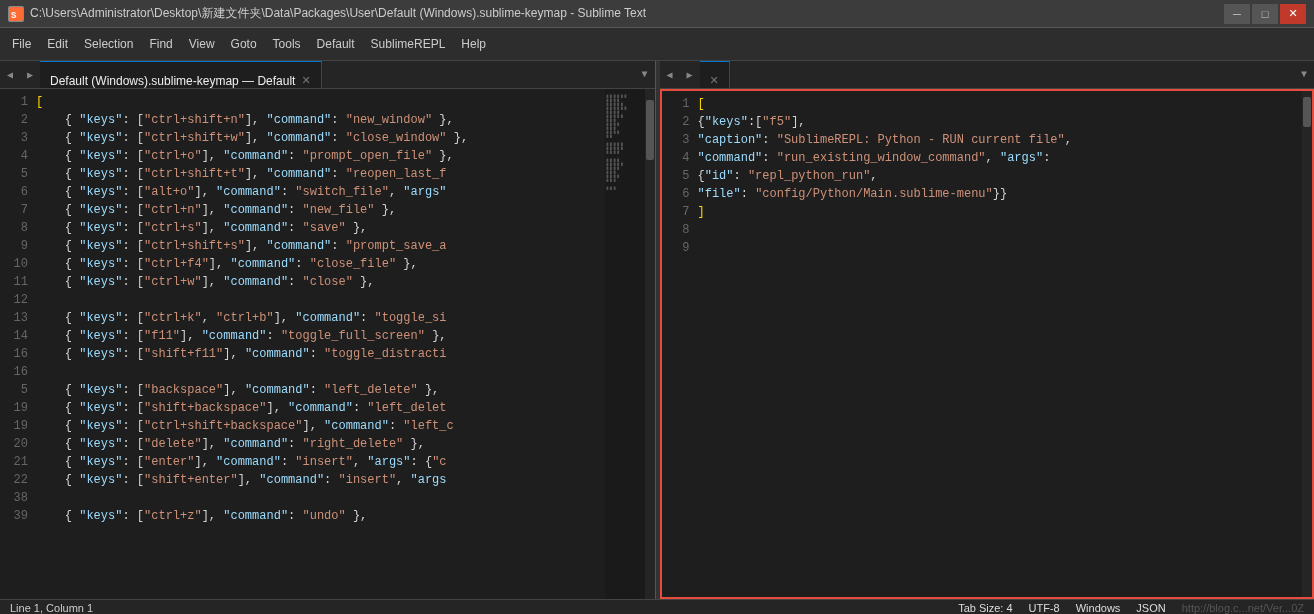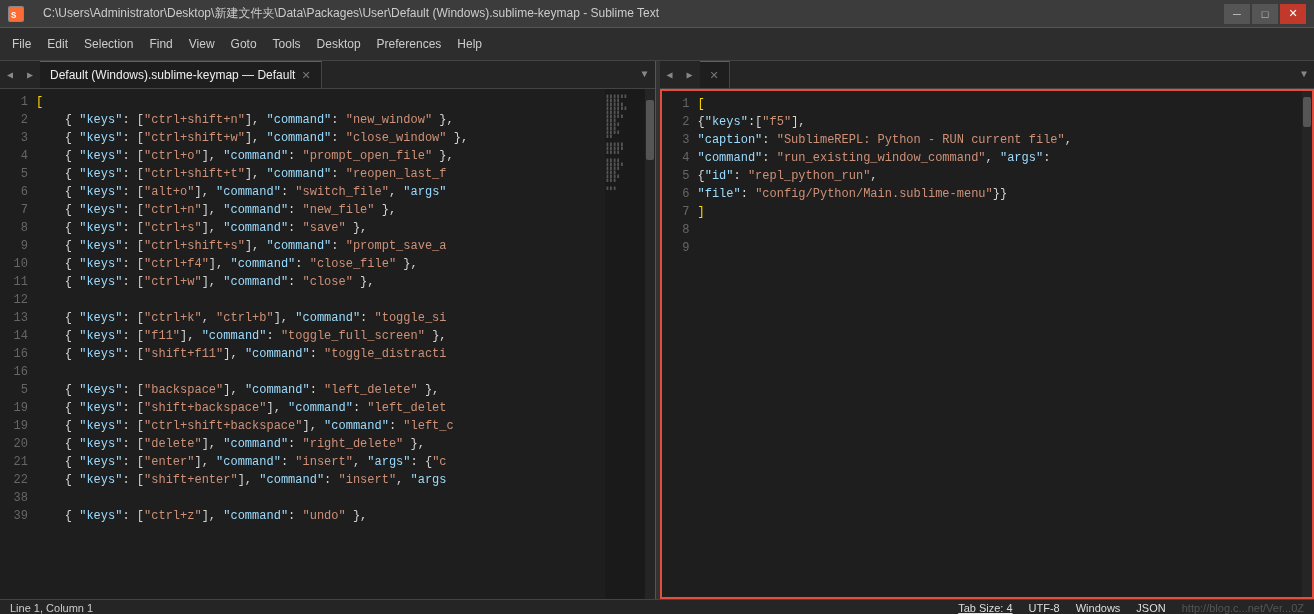--- a/index.html
+++ b/index.html
@@ -103,21 +103,20 @@
       width: 20px;
       display: flex;
       align-items: center;
       justify-content: center;
       color: #888;
       font-size: 10px;
       cursor: pointer;
     }
     .tab {
       display: flex;
-      align-items: center;
       padding: 12px 10px;
       background: #2d2d2d;
       color: #aaa;
       font-size: 12px;
       font-family: 'Segoe UI', Arial, sans-serif;
       cursor: pointer;
       border-right: 1px solid #444;
       gap: 6px;
     }
     .tab.active {
@@ -244,38 +243,38 @@
 </head>
 <body>
 
 <div id="title-bar">
   <div id="title-bar-icon">
     <svg width="14" height="14" viewBox="0 0 14 14">
       <rect width="14" height="14" fill="#ff6b35" rx="2"></rect>
       <text x="2" y="11" font-size="9" fill="white" font-weight="bold">S</text>
     </svg>
   </div>
-  <div id="title-text" style="font-family:'Segoe UI',Arial,sans-serif;font-size:12px;color:#ccc;margin-left:13px;">C:\Users\Administrator\Desktop\新建文件夹\Data\Packages\User\Default (Windows).sublime-keymap - Sublime Text</div>
+  <div id="title-text" style="font-family:'Segoe UI',Arial,sans-serif;font-size:12px;color:#ccc;">C:\Users\Administrator\Desktop\新建文件夹\Data\Packages\User\Default (Windows).sublime-keymap - Sublime Text</div>
   <div id="window-controls">
     <button class="win-btn">─</button>
     <button class="win-btn">□</button>
     <button class="win-btn close">✕</button>
   </div>
 </div>
 
 <div id="menu-bar">
   <div class="menu-item">File</div>
   <div class="menu-item">Edit</div>
   <div class="menu-item">Selection</div>
   <div class="menu-item">Find</div>
   <div class="menu-item">View</div>
   <div class="menu-item">Goto</div>
   <div class="menu-item">Tools</div>
-  <div class="menu-item">Desktop</div>
-  <div class="menu-item">Preferences</div>
+  <div class="menu-item">Default</div>
+  <div class="menu-item">SublimeREPL</div>
   <div class="menu-item">Help</div>
 </div>
 
 <div id="editor-area">
 
   <div class="pane">
 
     <div class="tab-bar">
       <div class="pane-arrow">◀</div>
       <div class="pane-arrow">▶</div>
@@ -415,19 +414,19 @@
         <div class="scrollbar-thumb" style="top:5px;height:30px;"></div>
       </div>
     </div>
   </div>
 
 </div>
 
 <div id="status-bar" style="background:#252526;color:#ccc;border-top:1px solid #444;">
   <span style="color:#ccc;font-family:'Segoe UI',Arial,sans-serif;font-size:11px;">Line 1, Column 1</span>
   <div id="status-bar-right">
-    <span style="cursor:pointer;text-decoration:underline;">Tab Size: 4</span>
+    <span style="cursor:pointer;">Tab Size: 4</span>
     <span style="cursor:pointer;">UTF-8</span>
     <span style="cursor:pointer;">Windows</span>
     <span style="cursor:pointer;text-align:center;">JSON</span>
     <span style="color:#555;">http://blog.c...net/Ver...0Z</span>
   </div>
 </div>
 
 </body></html>

